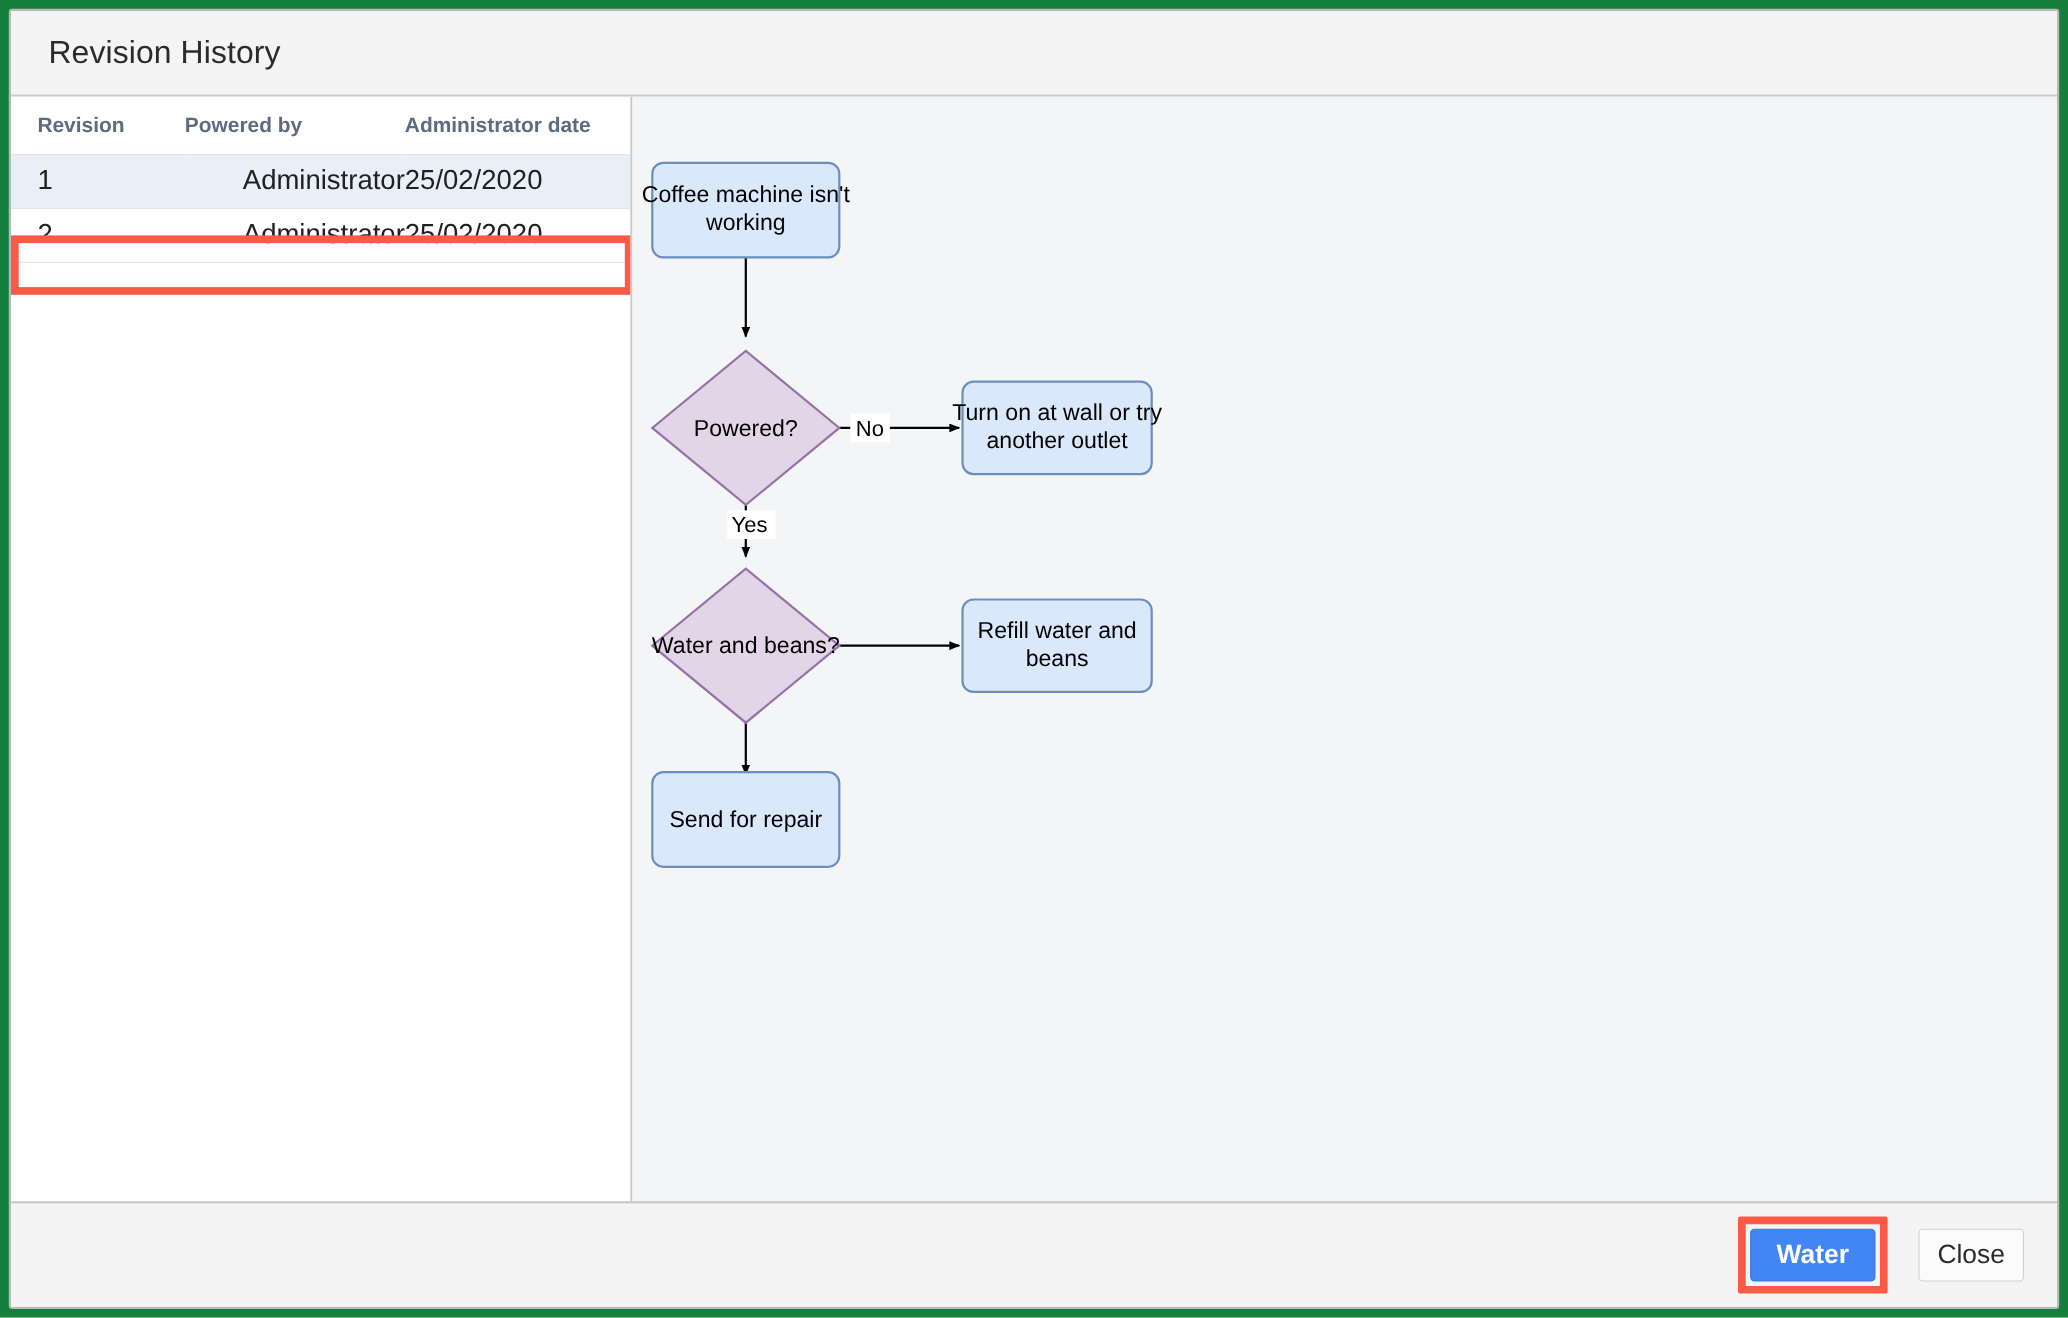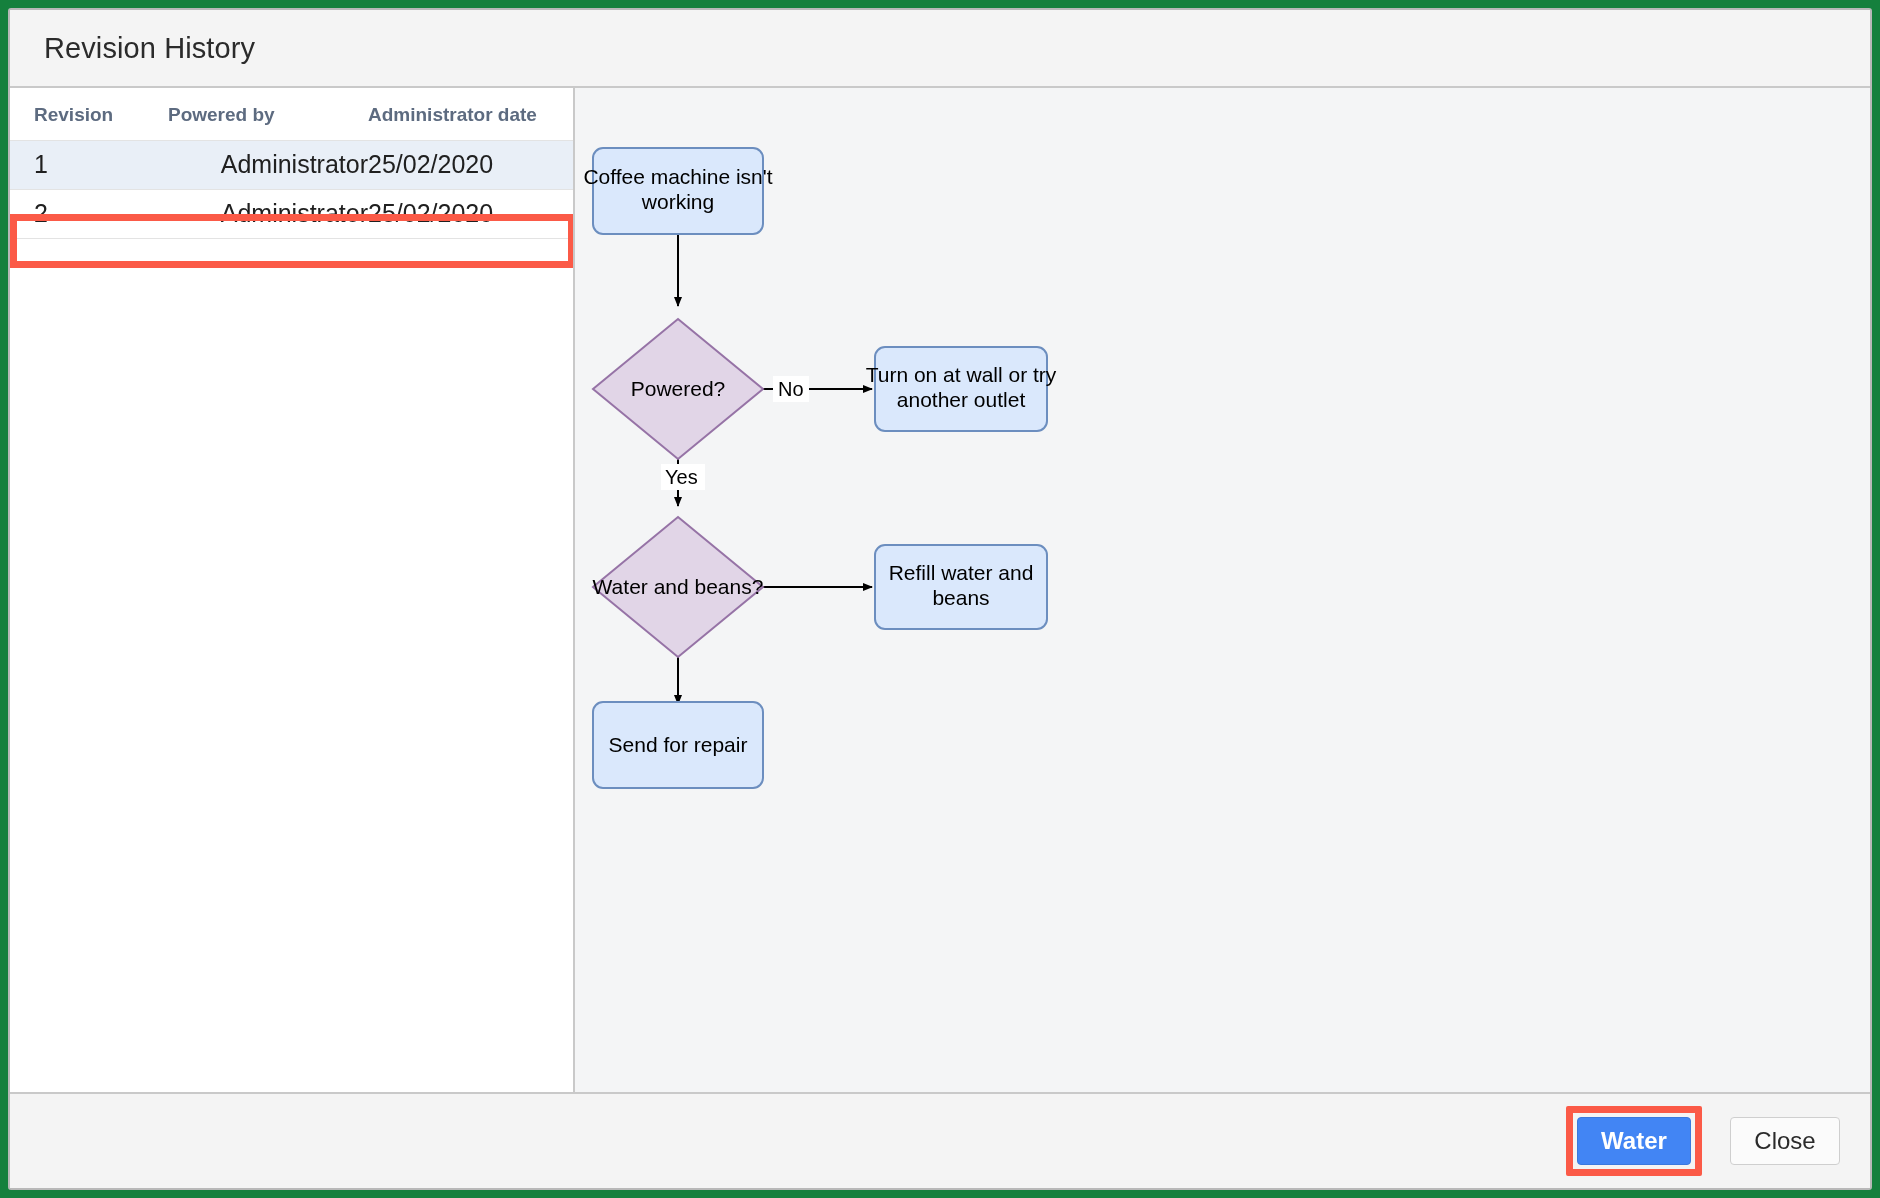--- a/index.html
+++ b/index.html
@@ -164,21 +164,21 @@
   }
   .btn-primary {
     width: 114px;
     height: 48px;
     background: #4285f4;
     color: #ffffff;
     border: 1px solid #3b79dd;
     font-weight: bold;
   }
   .btn-secondary {
-    width: 110px;
+    width: 96px;
     height: 48px;
     background: #fbfbfb;
     color: #2b2b2b;
     border: 1px solid #cfcfcf;
     margin-left: 28px;
   }
   .btn-wrap-highlight {
     border: 7px solid #fb5a47;
     padding: 4px;
     display: inline-flex;

